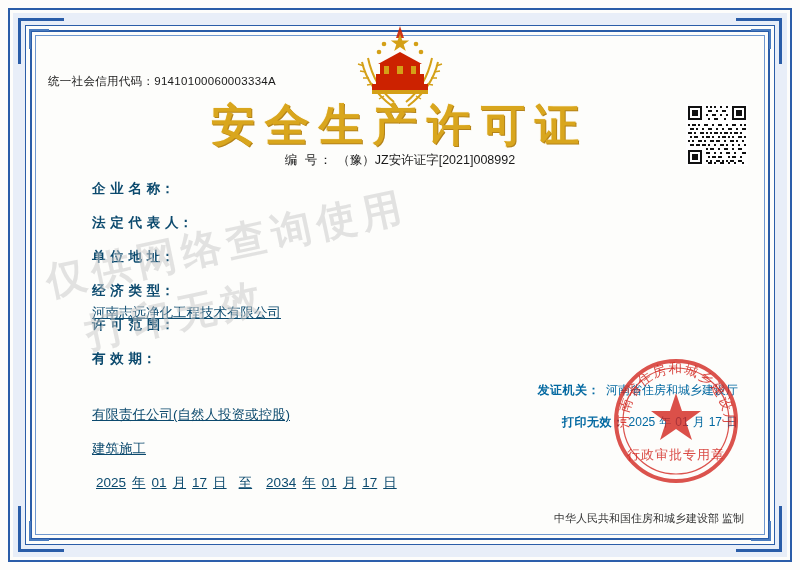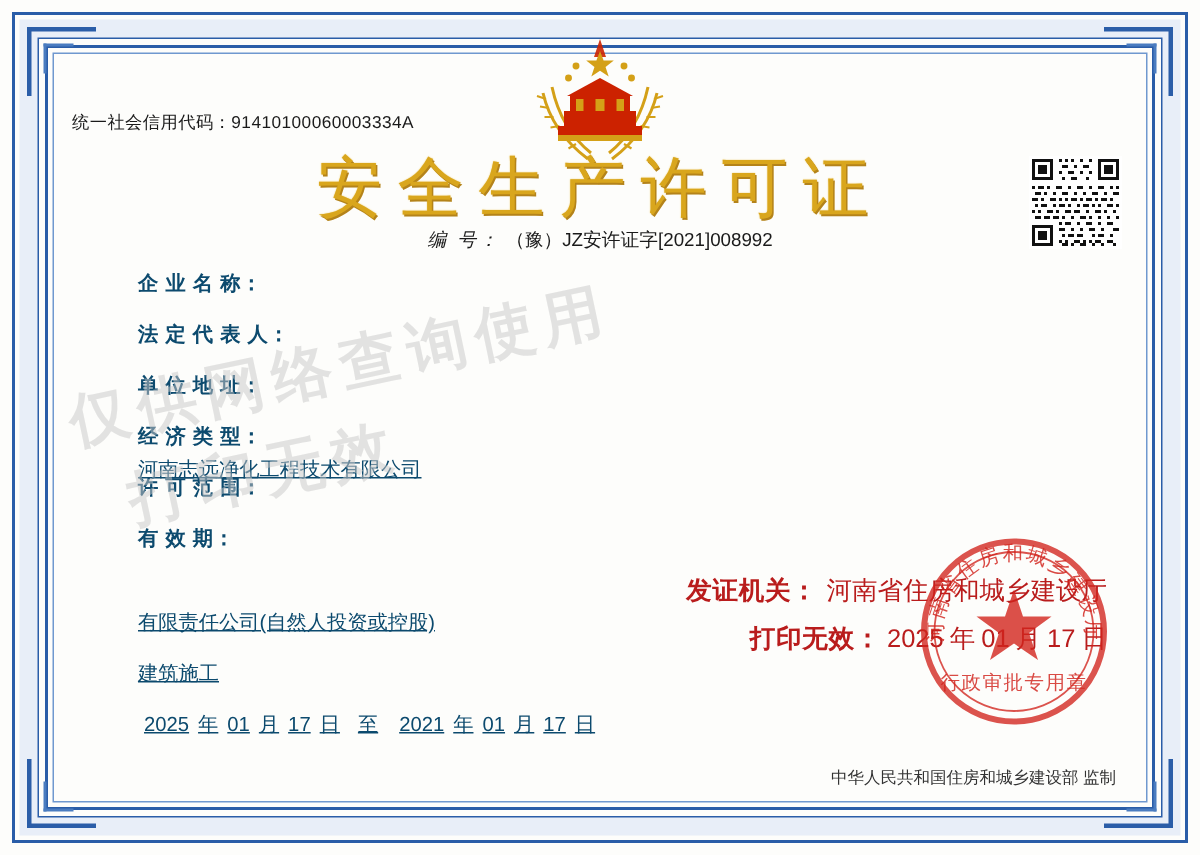--- a/index.html
+++ b/index.html
@@ -100,35 +100,35 @@
     color: #1a1a1a;
     letter-spacing: 0.3px;
     white-space: nowrap;
   }
 
   .title {
     position: absolute;
     left: 0; right: 0; top: 96px;
     text-align: center;
     font-family: "Liberation Serif", serif;
-    font-weight: normal;
+    font-weight: bold;
     font-size: 44px;
     letter-spacing: 10px;
     color: #d9a61d;
     text-shadow: 1px 1px 0 #b4831a, 0 0 1px #e9c14e;
   }
 
   .doc-number {
     position: absolute;
     left: 0; right: 0; top: 152px;
     text-align: center;
     font-size: 12.5px;
     color: #1a1a1a;
   }
-  .doc-number .lbl { letter-spacing: 2px; font-style: italic; }
+  .doc-number .lbl { letter-spacing: 2px; }
 
   
   .fields {
     position: absolute;
     left: 92px; top: 180px; right: 60px;
   }
   .field-row {
     display: flex;
     align-items: flex-start;
     height: 34px;
@@ -161,22 +161,22 @@
   .validity .num { padding: 0 4px; }
   .validity .unit { padding: 0 2px; }
   .validity .mid { padding: 0 10px; }
 
   
   .issuer {
     position: absolute;
     right: 62px;
     top: 382px;
     width: 340px;
-    font-size: 17px;
-    color: #b91c1c;
+    font-size: 12px;
+    color: #0369a1;
     text-align: center;
   }
   .issuer-row {
     display: flex;
     justify-content: flex-end;
     align-items: baseline;
     height: 32px;
     white-space: nowrap;
   }
   .issuer-label {
@@ -455,21 +455,21 @@
     <div class="field-row">
       <div class="field-label">有     效     期：</div>
       <div class="field-value validity">
         <span class="num">2025</span>
         <span class="unit">年</span>
         <span class="num">01</span>
         <span class="unit">月</span>
         <span class="num">17</span>
         <span class="unit">日</span>
         <span class="mid">至</span>
-        <span class="num">2021</span>
+        <span class="num">2034</span>
         <span class="unit">年</span>
         <span class="num">01</span>
         <span class="unit">月</span>
         <span class="num">17</span>
         <span class="unit">日</span>
       </div>
     </div>
   </div>
 
   <div class="issuer">

